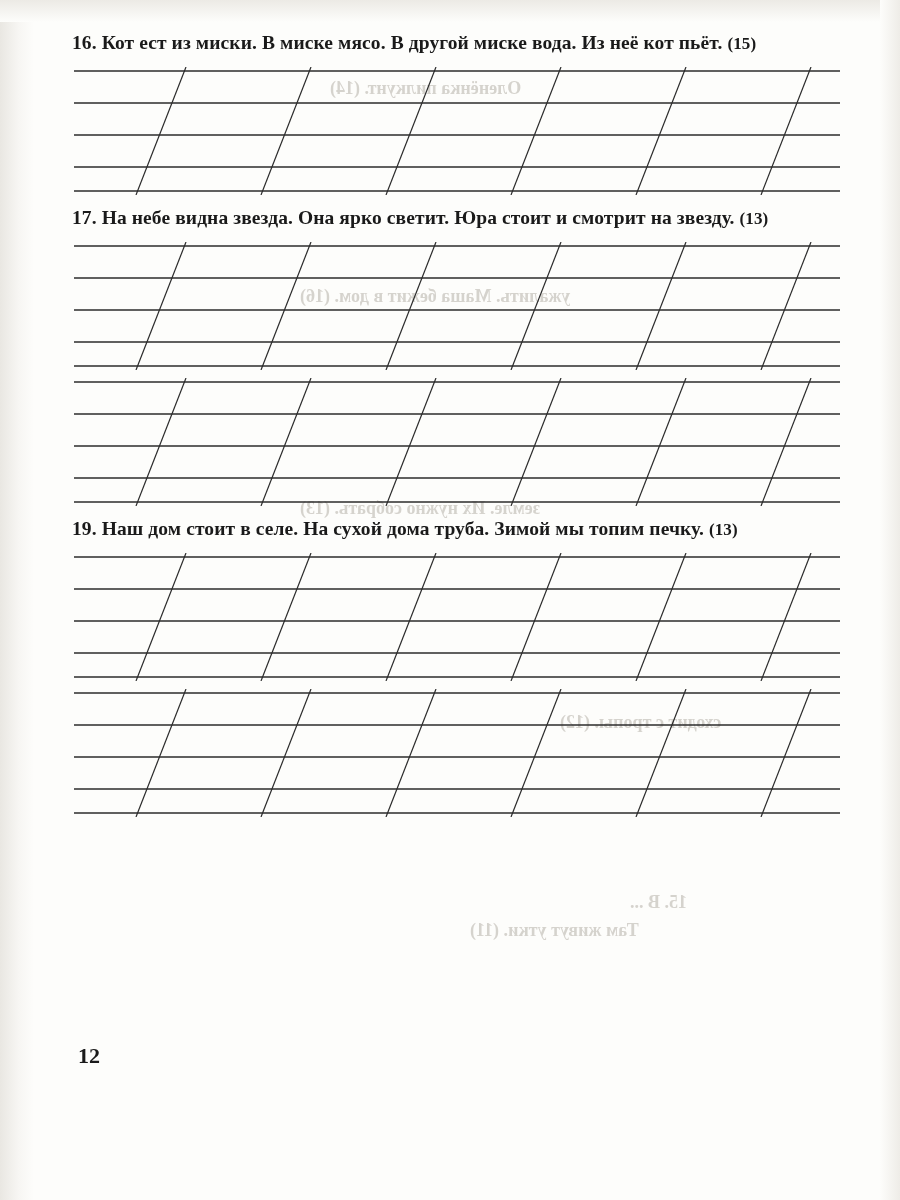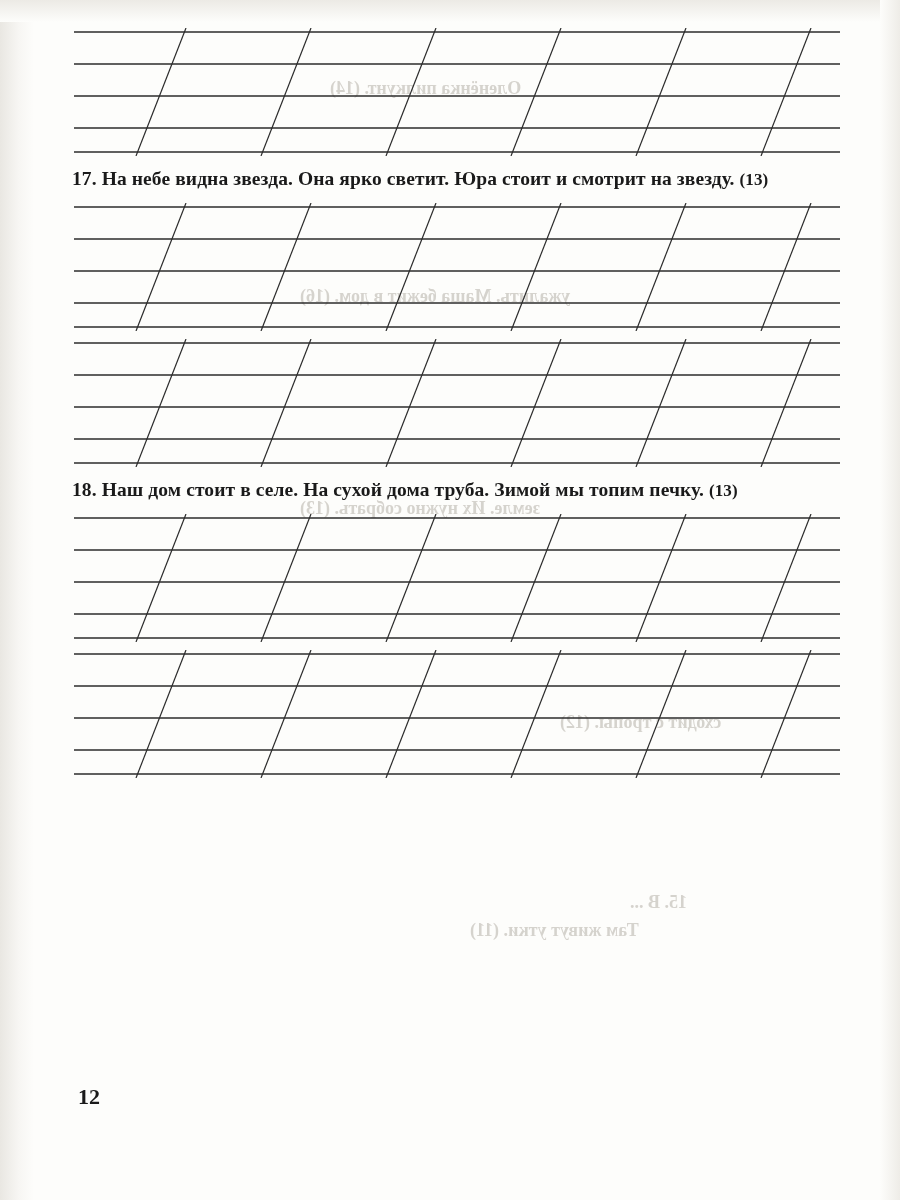--- a/index.html
+++ b/index.html
@@ -72,21 +72,21 @@
     width: 766px;
     margin-left: 2px;
   }
   .ruling svg {
     display: block;
   }
 
   .page-number {
     position: absolute;
     left: 78px;
-    top: 1084px;
+    top: 1043px;
     font-size: 22px;
     font-weight: bold;
     font-family: "Liberation Serif", serif;
   }
 
   
   .bleed {
     position: absolute;
     color: #cfccc6;
     font-family: "Liberation Serif", serif;
@@ -109,20 +109,25 @@
   <div class="bleed" style="top:78px;left:330px;">Оленёнка пилкунт. (14)</div>
   <div class="bleed" style="top:286px;left:300px;">ужалить. Маша бежит в дом. (16)</div>
   <div class="bleed" style="top:498px;left:300px;">земле. Их нужно собрать. (13)</div>
   <div class="bleed" style="top:712px;left:560px;">сходит с тропы. (12)</div>
   <div class="bleed" style="top:892px;left:630px;">15. В ...</div>
   <div class="bleed" style="top:920px;left:470px;">Там живут утки. (11)</div>
 
   <div class="content">
 
     <div class="exercise">
+      <p class="ex-text">
+        <span class="ex-num">16.</span>
+        <span>Кот ест из миски. В миске мясо. В другой миске вода. Из неё кот пьёт.</span>
+        <span class="ex-count">(15)</span>
+      </p>
       <div class="ruling">
         <svg width="766" height="128" viewBox="0 0 766 128" xmlns="http://www.w3.org/2000/svg">
           <g stroke="#2b2b2b" stroke-width="1.3">
             <line x1="0" y1="4" x2="766" y2="4"></line>
             <line x1="0" y1="36" x2="766" y2="36"></line>
             <line x1="0" y1="68" x2="766" y2="68"></line>
             <line x1="0" y1="100" x2="766" y2="100"></line>
             <line x1="0" y1="124" x2="766" y2="124"></line>
           </g>
           <g stroke="#2b2b2b" stroke-width="1.2">
@@ -181,21 +186,21 @@
             <line x1="487" y1="0" x2="437" y2="128"></line>
             <line x1="612" y1="0" x2="562" y2="128"></line>
             <line x1="737" y1="0" x2="687" y2="128"></line>
           </g>
         </svg>
       </div>
     </div>
 
     <div class="exercise">
       <p class="ex-text">
-        <span class="ex-num">18.</span>
+        <span class="ex-num">19.</span>
         <span>Наш дом стоит в селе. На сухой дома труба. Зимой мы топим печку.</span>
         <span class="ex-count">(13)</span>
       </p>
       <div class="ruling">
         <svg width="766" height="128" viewBox="0 0 766 128" xmlns="http://www.w3.org/2000/svg">
           <g stroke="#2b2b2b" stroke-width="1.3">
             <line x1="0" y1="4" x2="766" y2="4"></line>
             <line x1="0" y1="36" x2="766" y2="36"></line>
             <line x1="0" y1="68" x2="766" y2="68"></line>
             <line x1="0" y1="100" x2="766" y2="100"></line>

